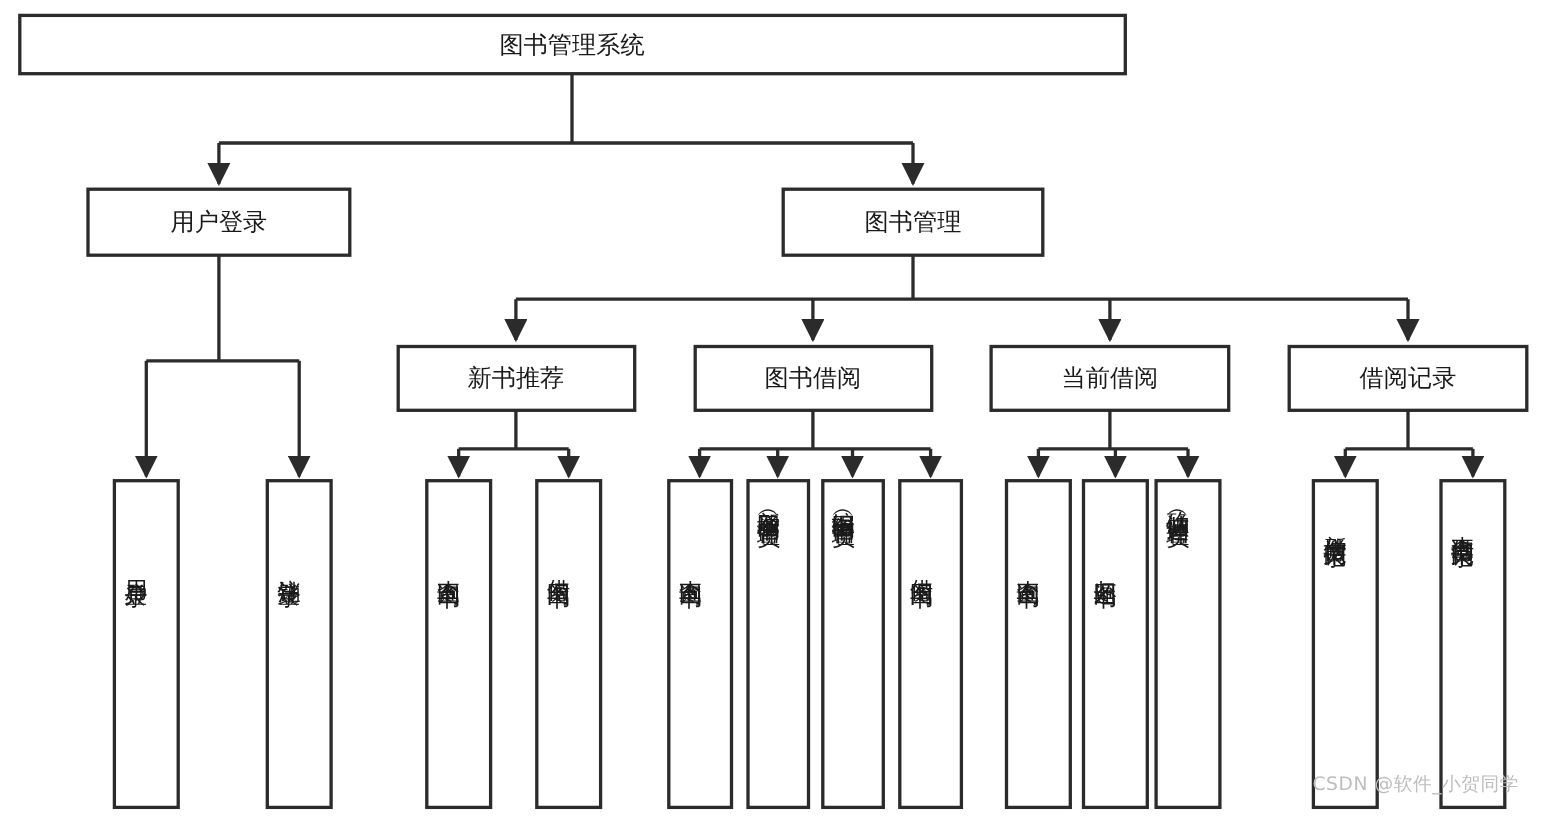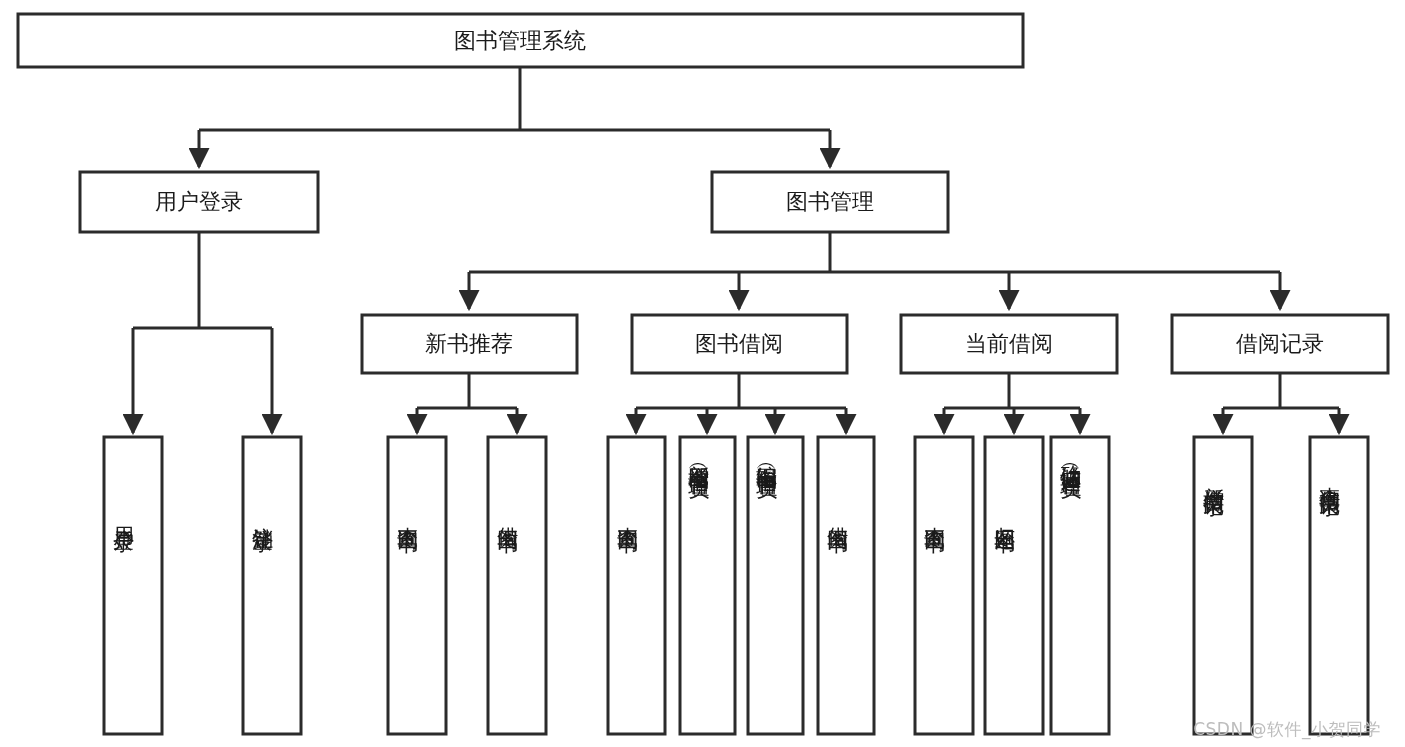--- a/index.html
+++ b/index.html
@@ -56,21 +56,21 @@
     line-height: 1.08;
     color: #1a1a1a;
     letter-spacing: 2px;
     white-space: nowrap;
     text-align: left;
     pointer-events: none;
   }
   .watermark {
     position: absolute;
     right: 12px;
-    bottom: 6px;
+    bottom: 23px;
     font-family: "DejaVu Sans", "Liberation Sans", sans-serif;
     font-size: 17px;
     color: #bdbdbd;
     white-space: nowrap;
     letter-spacing: 0.5px;
   }
 </style>
 </head>
 <body>
 

